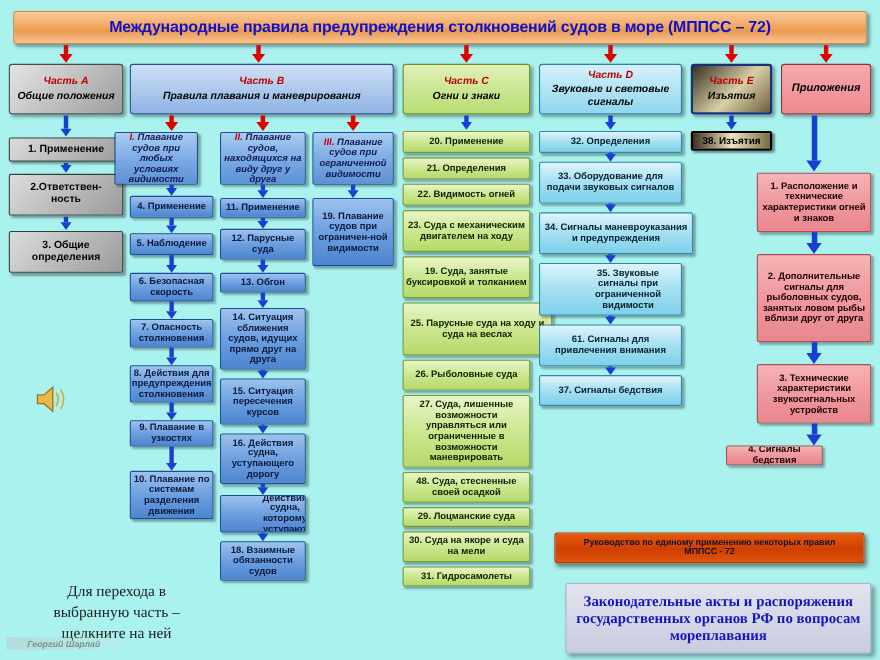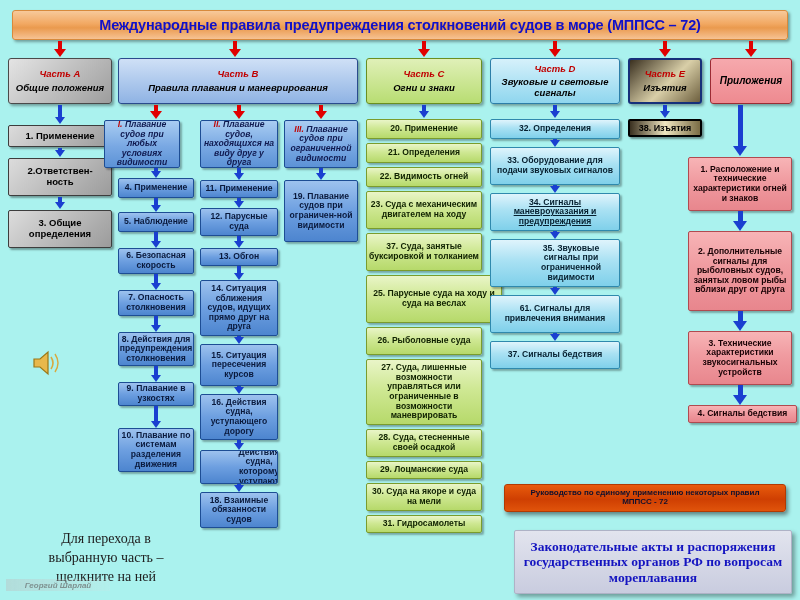--- a/index.html
+++ b/index.html
@@ -253,50 +253,50 @@
       <div class="node green" style="left: 366px; top: 143px; width: 116px; height: 20px;">
         <span style="white-space: pre-line;">21. Определения</span>
       </div>
       <div class="node green" style="left: 366px; top: 167px; width: 116px; height: 20px;">
         <span style="white-space: pre-line;">22. Видимость огней</span>
       </div>
       <div class="node green" style="left: 366px; top: 191px; width: 116px; height: 38px;">
         <span style="white-space: pre-line;">23. Суда с механическим двигателем на ходу</span>
       </div>
       <div class="node green" style="left: 366px; top: 233px; width: 116px; height: 38px;">
-        <span style="white-space: pre-line;">37. Суда, занятые буксировкой и толканием</span>
+        <span style="white-space: pre-line;">19. Суда, занятые буксировкой и толканием</span>
       </div>
       <div class="node green" style="left: 366px; top: 275px; width: 136px; height: 48px;">
         <span style="white-space: pre-line;">25. Парусные суда на ходу и суда на веслах</span>
       </div>
       <div class="node green" style="left: 366px; top: 327px; width: 116px; height: 28px;">
         <span style="white-space: pre-line;">26. Рыболовные суда</span>
       </div>
       <div class="node green" style="left: 366px; top: 359px; width: 116px; height: 66px;">
         <span style="white-space: pre-line;">27. Суда, лишенные возможности управляться или ограниченные в возможности маневрировать</span>
       </div>
       <div class="node green" style="left: 366px; top: 429px; width: 116px; height: 28px;">
-        <span style="white-space: pre-line;">28. Суда, стесненные своей осадкой</span>
+        <span style="white-space: pre-line;">48. Суда, стесненные своей осадкой</span>
       </div>
       <div class="node green" style="left: 366px; top: 461px; width: 116px; height: 18px;">
         <span style="white-space: pre-line;">29. Лоцманские суда</span>
       </div>
       <div class="node green" style="left: 366px; top: 483px; width: 116px; height: 28px;">
         <span style="white-space: pre-line;">30. Суда на якоре и суда на мели</span>
       </div>
       <div class="node green" style="left: 366px; top: 515px; width: 116px; height: 18px;">
         <span style="white-space: pre-line;">31. Гидросамолеты</span>
       </div>
       <div class="node cyan" style="left: 490px; top: 119px; width: 130px; height: 20px;">
         <span style="white-space: pre-line;">32. Определения</span>
       </div>
       <div class="node cyan" style="left: 490px; top: 147px; width: 130px; height: 38px;">
         <span style="white-space: pre-line;">33. Оборудование для подачи звуковых сигналов</span>
       </div>
-      <div class="node cyan" style="left: 490px; top: 193px; width: 130px; height: 38px; text-decoration: underline;">
+      <div class="node cyan" style="left: 490px; top: 193px; width: 140px; height: 38px;">
         <span style="white-space: pre-line;">34. Сигналы маневроуказания и предупреждения</span>
       </div>
       <div class="node cyan" style="left: 490px; top: 239px; width: 130px; height: 48px; padding-left: 32px;">
         <span style="white-space: pre-line;">35. Звуковые сигналы при ограниченной видимости</span>
       </div>
       <div class="node cyan" style="left: 490px; top: 295px; width: 130px; height: 38px;">
         <span style="white-space: pre-line;">61. Сигналы для привлечения внимания</span>
       </div>
       <div class="node cyan" style="left: 490px; top: 341px; width: 130px; height: 28px;">
         <span style="white-space: pre-line;">37. Сигналы бедствия</span>
@@ -306,21 +306,21 @@
       </div>
       <div class="node pink" style="left: 688px; top: 157px; width: 104px; height: 54px;">
         <span style="white-space: pre-line;">1. Расположение и технические характеристики огней и знаков</span>
       </div>
       <div class="node pink" style="left: 688px; top: 231px; width: 104px; height: 80px;">
         <span style="white-space: pre-line;">2. Дополнительные сигналы для рыболовных судов, занятых ловом рыбы вблизи друг  от друга</span>
       </div>
       <div class="node pink" style="left: 688px; top: 331px; width: 104px; height: 54px;">
         <span style="white-space: pre-line;">3. Технические характеристики звукосигнальных устройств</span>
       </div>
-      <div class="node pink" style="left: 688px; top: 405px; width: 109px; height: 18px;">
+      <div class="node pink" style="left: 660px; top: 405px; width: 88px; height: 18px;">
         <span style="white-space: pre-line;">4. Сигналы бедствия</span>
       </div>
     </div>
   <div id="arrows">
       <div class="arrow red" style="left: 0px; top: 0px;">
         <div class="arr-shaft" style="left: 58px; top: 41px; width: 4px; height: 8px;"></div>
         <div class="arr-head" style="left: 54px; top: 49px;"></div>
       </div>
       <div class="arrow red" style="left: 0px; top: 0px;">
         <div class="arr-shaft" style="left: 233px; top: 41px; width: 4px; height: 8px;"></div>

